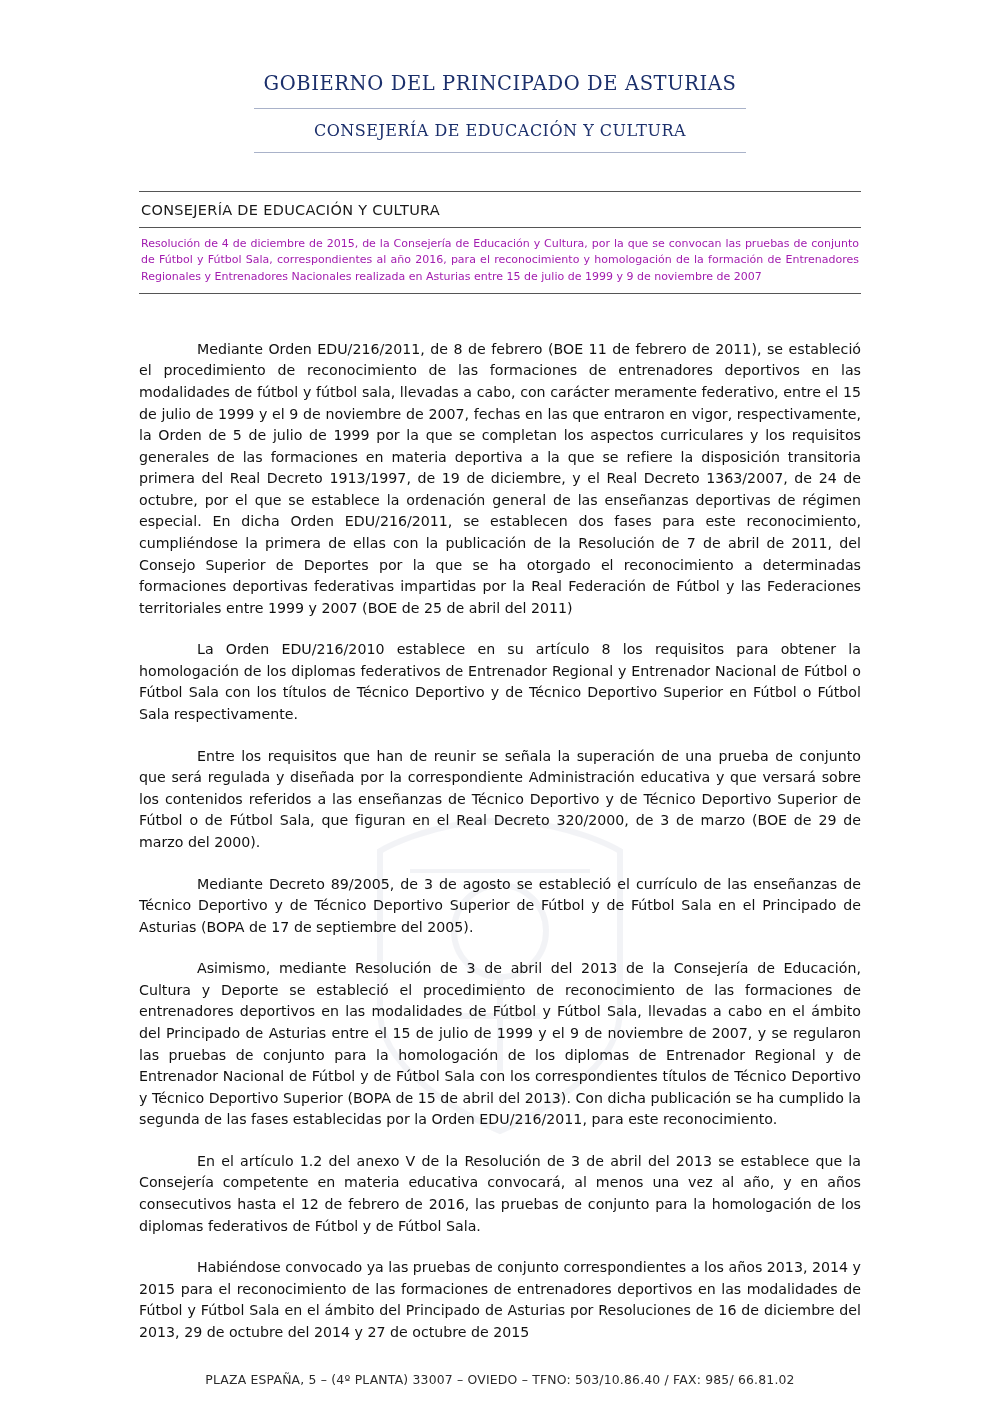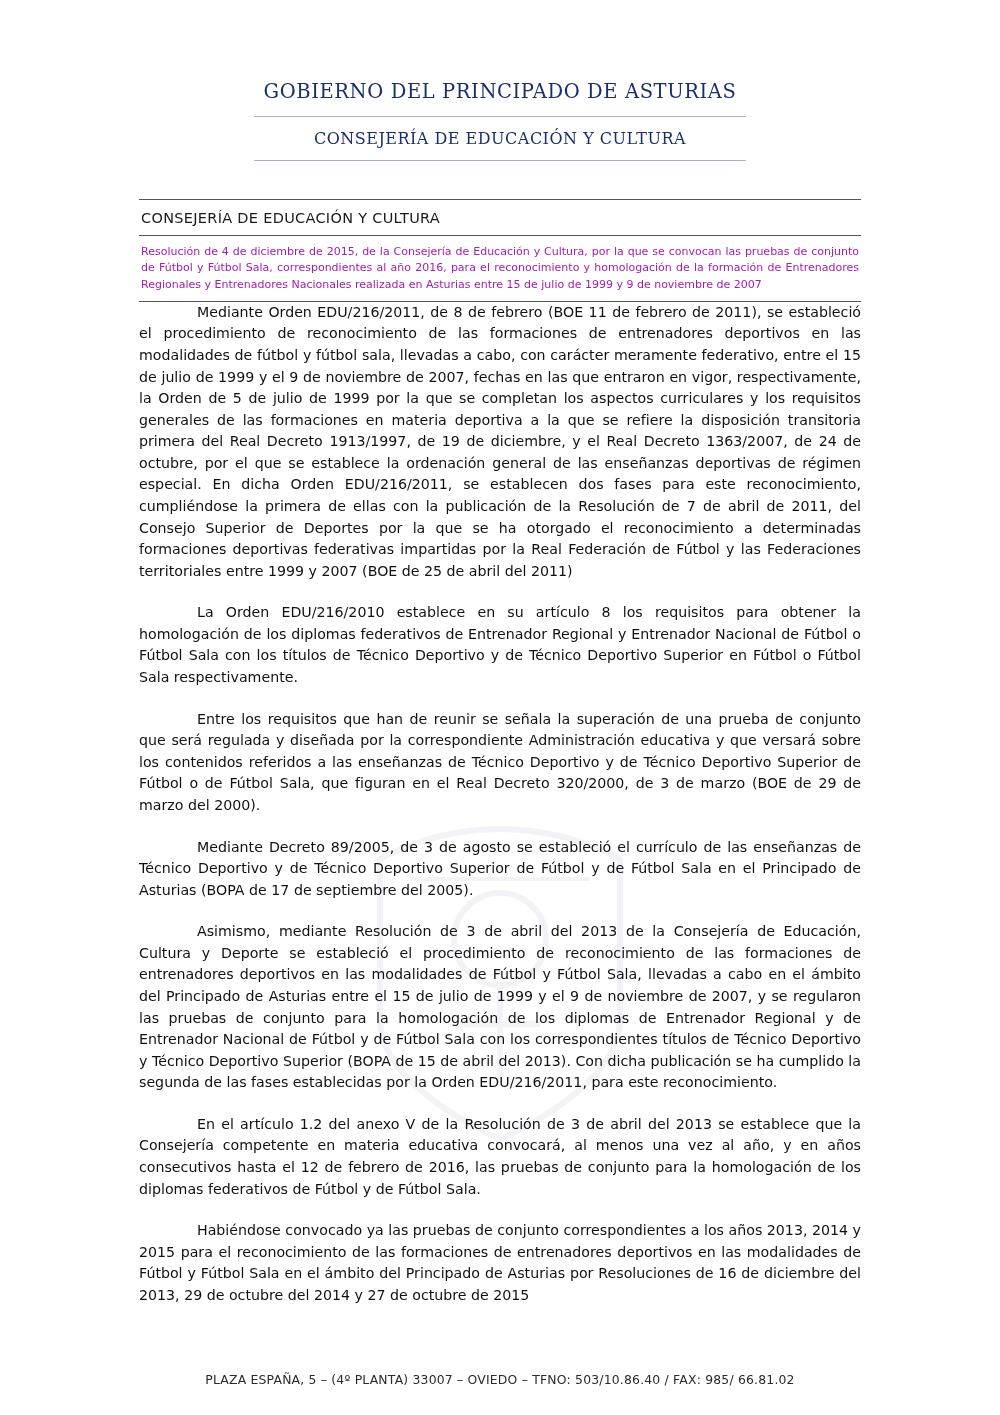--- a/index.html
+++ b/index.html
@@ -12,21 +12,21 @@
     min-height: 1415px;
     font-family: "DejaVu Sans", "Liberation Sans", sans-serif;
     color: #000000;
     position: relative;
   }
   .page {
     width: 1000px;
     min-height: 1415px;
     position: relative;
     box-sizing: border-box;
-    padding: 8px;
+    padding: 0;
   }
 
   
   .header {
     padding-top: 72px;
     text-align: center;
   }
   .org-title {
     color: #1b2f6b;
     font-family: "DejaVu Serif", "Liberation Serif", serif;
@@ -100,20 +100,21 @@
     height: 330px;
     opacity: 0.055;
     pointer-events: none;
     z-index: 0;
   }
 
   
   .paragraphs {
     position: relative;
     z-index: 1;
+    margin-top: 45px;
   }
   .paragraphs p {
     font-size: 14.2px;
     line-height: 1.52;
     text-align: justify;
     text-indent: 58px;
     margin: 0 0 20px 0;
     color: #111;
   }
 

